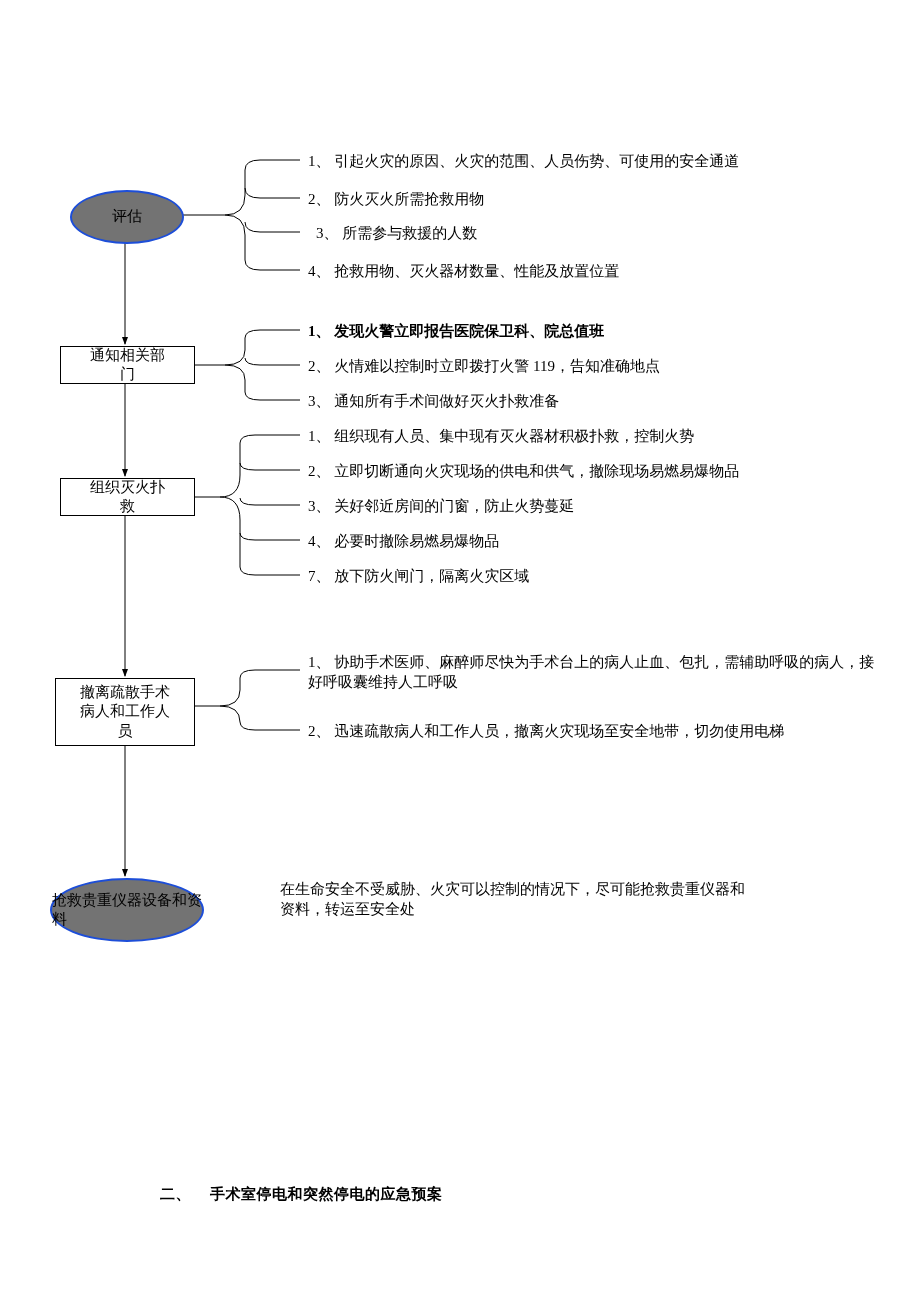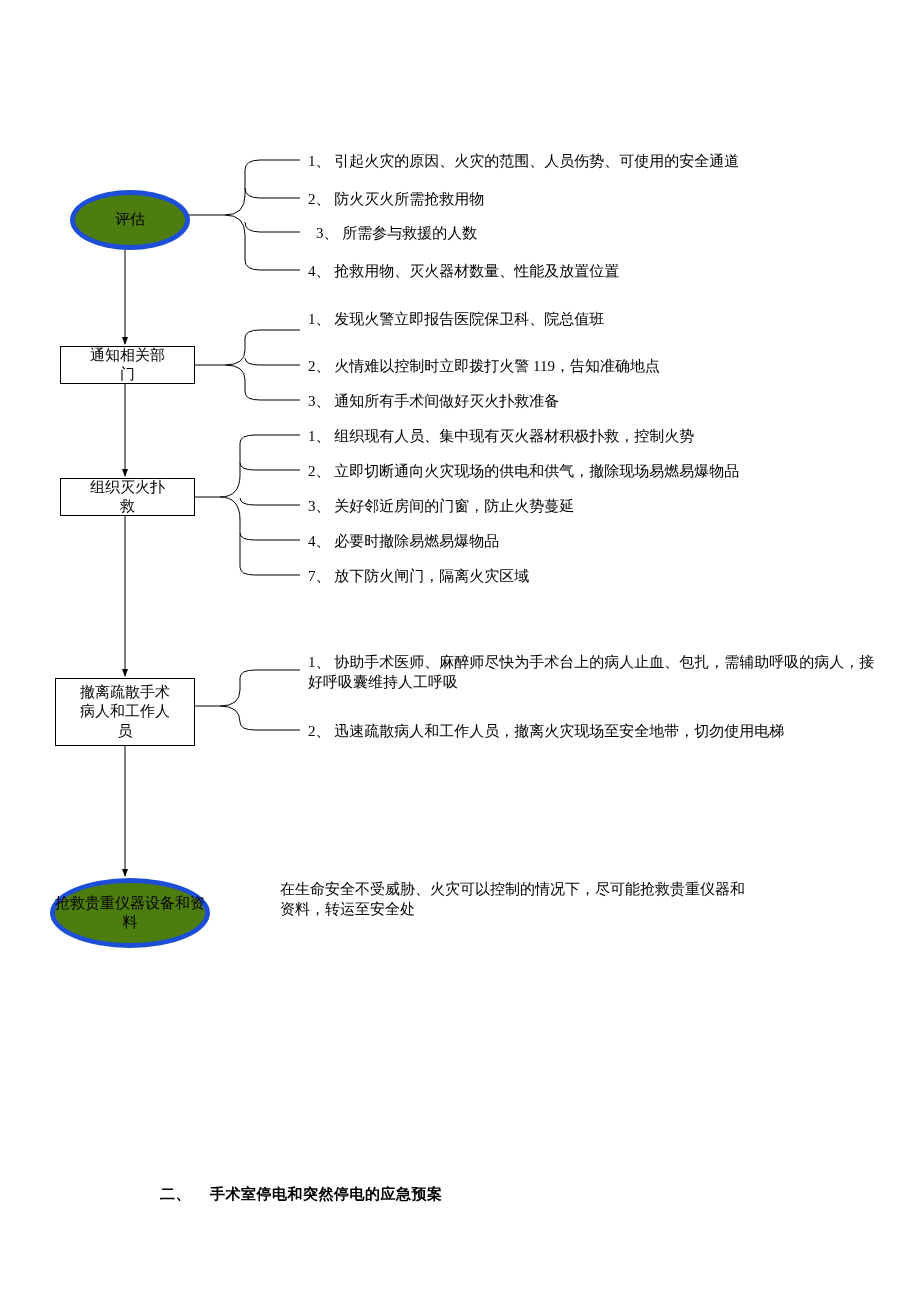--- a/index.html
+++ b/index.html
@@ -12,27 +12,26 @@
     font-size: 15px;
     color: #000;
   }
   .canvas {
     position: relative;
     width: 920px;
     height: 1302px;
   }
   .abs { position: absolute; }
   .node-ellipse {
-    border: 5px solid #1d4ed8;
+    border: 2px solid #1d4ed8;
     border-radius: 50%;
     display: flex;
     align-items: center;
     justify-content: center;
-    text-align: center;
-    background: #4d7c0f;
+    background: #737373;
     line-height: 1.3;
   }
   .node-rect {
     border: 1px solid #000;
     display: flex;
     align-items: center;
     justify-content: center;
     text-align: center;
     background: #fff;
     line-height: 1.3;
@@ -108,21 +107,21 @@
   </div>
 
   <div class="abs item-text" style="left:308px; top:152px;">1、 引起火灾的原因、火灾的范围、人员伤势、可使用的安全通道</div>
   <div class="abs item-text" style="left:308px; top:190px;">2、 防火灭火所需抢救用物</div>
   <div class="abs item-text" style="left:316px; top:224px;text-align:right;">3、 所需参与救援的人数</div>
   <div class="abs item-text" style="left:308px; top:262px;">4、 抢救用物、灭火器材数量、性能及放置位置</div>
 
   <div class="abs node-rect" style="left:60px; top:346px; width:135px; height:38px;">
     <span>通知相关部门</span>
   </div>
-  <div class="abs item-text" style="left:308px; top:310px;">1、 发现火警立即报告医院保卫科、院总值班</div>
+  <div class="abs item-text" style="left:308px; top:322px;font-weight:bold;">1、 发现火警立即报告医院保卫科、院总值班</div>
   <div class="abs item-text" style="left:308px; top:357px;">2、 火情难以控制时立即拨打火警 119，告知准确地点</div>
   <div class="abs item-text" style="left:308px; top:392px;">3、 通知所有手术间做好灭火扑救准备</div>
 
   <div class="abs node-rect" style="left:60px; top:478px; width:135px; height:38px;">
     <span>组织灭火扑救</span>
   </div>
   <div class="abs item-text" style="left:308px; top:427px;">1、 组织现有人员、集中现有灭火器材积极扑救，控制火势</div>
   <div class="abs item-text" style="left:308px; top:462px;">2、 立即切断通向火灾现场的供电和供气，撤除现场易燃易爆物品</div>
   <div class="abs item-text" style="left:308px; top:497px;">3、 关好邻近房间的门窗，防止火势蔓延</div>
   <div class="abs item-text" style="left:308px; top:532px;">4、 必要时撤除易燃易爆物品</div>

